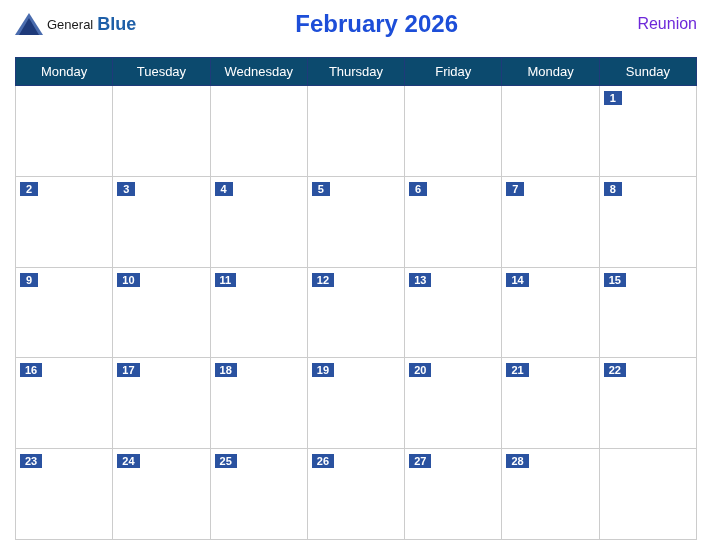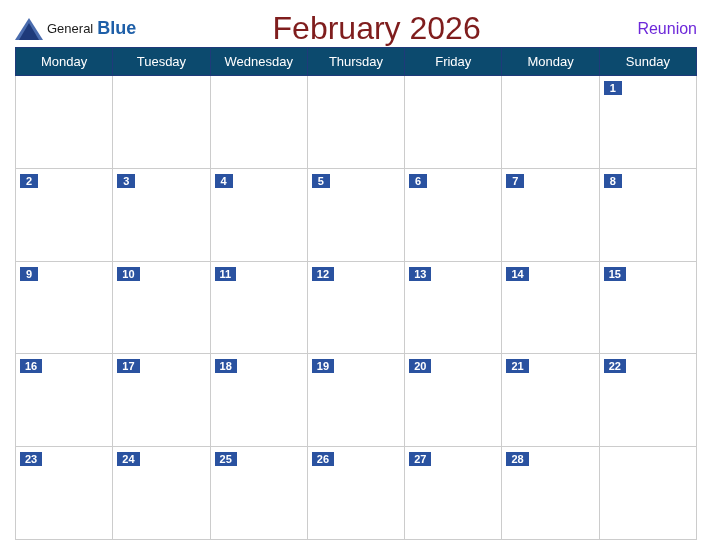--- a/index.html
+++ b/index.html
@@ -12,21 +12,21 @@
       flex-direction: column;
       align-items: center;
       padding: 10px 15px;
     }
 
     .header-top {
       width: 100%;
       display: flex;
       align-items: center;
       justify-content: flex-start;
-      margin-bottom: 0;
+      margin-bottom: 19px;
       position: relative;
     }
 
     .logo-area {
       display: flex;
       align-items: center;
       gap: 4px;
     }
 
     .logo-text-general {
@@ -40,23 +40,23 @@
       color: #1e5fa8;
       font-weight: bold;
     }
 
     .logo-icon {
       width: 28px;
       height: 22px;
     }
 
     .calendar-title {
-      font-size: 32px;
-      font-weight: normal;
-      color: #7f1d1d;
+      font-size: 24px;
+      font-weight: bold;
+      color: #1d4ed8;
       text-align: center;
       flex: 1;
     }
 
     .region-label {
       font-size: 16px;
       color: #6d28d9;
       min-width: 80px;
       text-align: right;
     }

